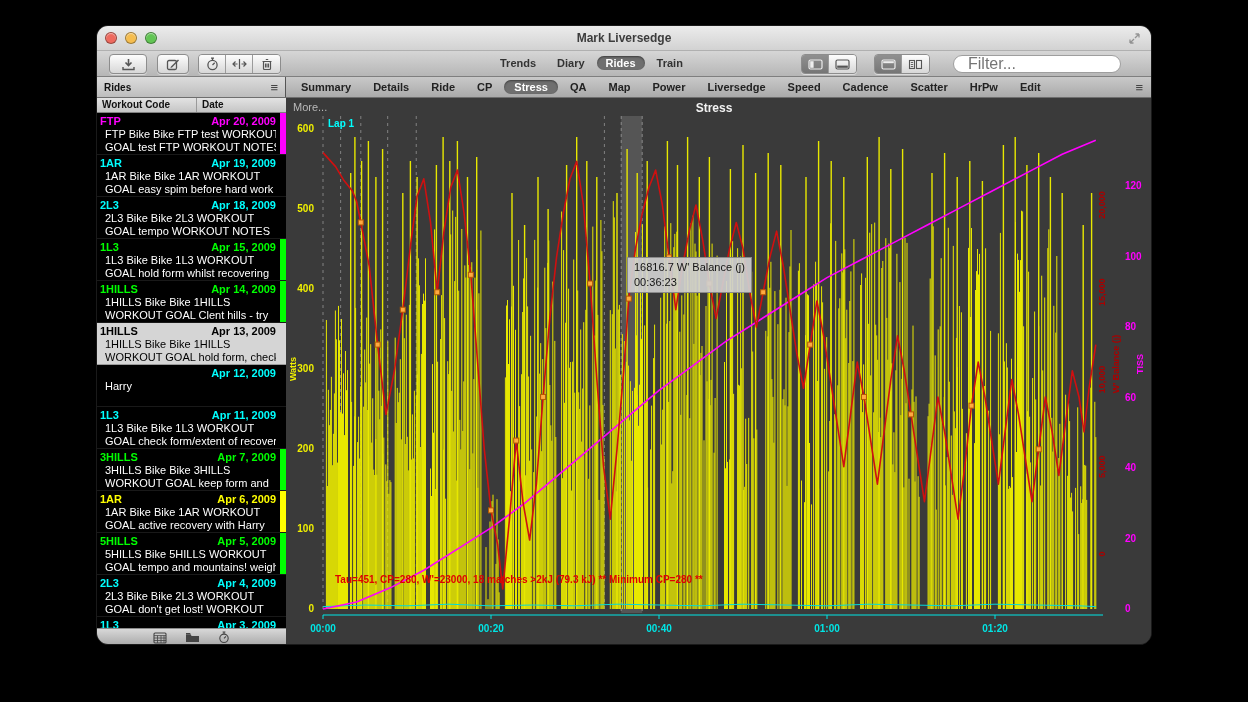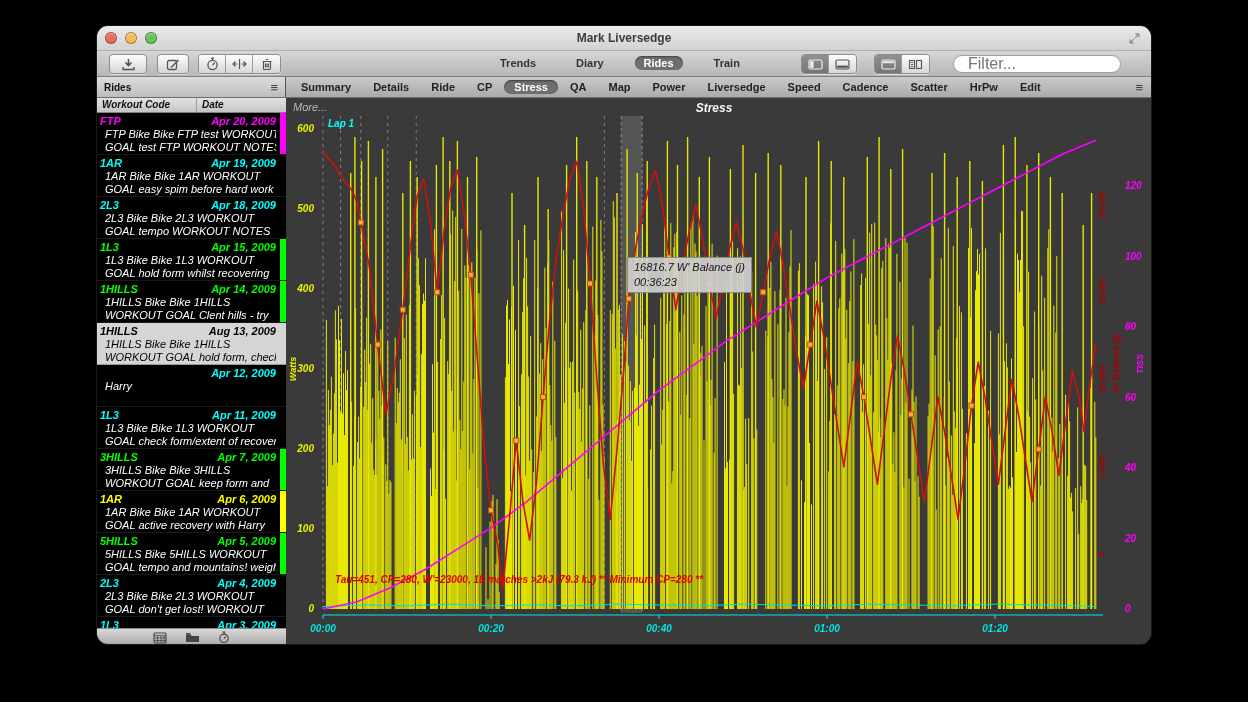--- a/index.html
+++ b/index.html
@@ -22,21 +22,21 @@
   .tb-btn { position:absolute; top:3px; height:20px; display:flex; align-items:center;
             justify-content:center; background:linear-gradient(#fdfdfd,#d7d7d7);
             border:1px solid #8d8d8d; border-radius:4px; box-shadow:0 1px 0 rgba(255,255,255,.5); }
   .tb-group { position:absolute; top:3px; height:20px; display:flex;
               border:1px solid #8d8d8d; border-radius:4px; overflow:hidden;
               box-shadow:0 1px 0 rgba(255,255,255,.5); }
   .tb-seg { width:27px; display:flex; align-items:center; justify-content:center;
             background:linear-gradient(#fdfdfd,#d7d7d7); border-right:1px solid #9b9b9b; }
   .tb-seg:last-child { border-right:none; }
   .tb-seg.pressed, .tb-btn.pressed { background:linear-gradient(#909090,#767676); }
-  #view-tabs { position:absolute; left:394px; top:5px; display:flex; gap:22px; align-items:center; }
+  #view-tabs { position:absolute; left:394px; top:5px; display:flex; gap:3px; align-items:center; }
   .vtab { font-size:11px; font-weight:bold; color:#333; padding:1px 9px; cursor:default; }
   .vtab.active { background:#6f6f6f; color:#fff; border-radius:9px;
                  box-shadow:inset 0 1px 2px rgba(0,0,0,.45); }
   .filter-box { position:absolute; left:856px; top:4px; width:168px; height:18px;
                 background:#fff; border:1px solid #9e9e9e; border-radius:9px;
                 display:flex; align-items:center; padding:0 8px; gap:3px; }
   .filter-box input { border:none; outline:none; flex:1; font-size:16px;
                       font-family:"Liberation Sans",sans-serif; color:#333; background:transparent; }
   
   .tabstrip { height:21px; display:flex; background:linear-gradient(#c9c9c9,#aaaaaa);
@@ -46,21 +46,21 @@
                background:linear-gradient(#dcdcdc,#bdbdbd); }
   .side-head .hd { font-size:10px; font-weight:bold; color:#111; }
   .menu-glyph { font-size:13px; color:#444; line-height:1; cursor:default; }
   #chart-tabs { flex:1; display:flex; align-items:center; padding-left:4px; }
   .ctab { font-size:11px; font-weight:bold; color:#222; padding:1px 10px; margin:1px 1px;
           white-space:nowrap; cursor:default; }
   .ctab.active { background:#6f6f6f; color:#fff; border-radius:9px;
                  box-shadow:inset 0 1px 2px rgba(0,0,0,.45); }
   .strip-menu { display:flex; align-items:center; padding:0 8px; }
   
-  .content { display:flex; height:548px;font-style:italic; }
+  .content { display:flex; height:548px; }
   .sidebar { width:189px; background:#000; display:flex; flex-direction:column; }
   .col-head { height:15px; display:flex; background:linear-gradient(#e3e3e3,#c5c5c5);
               border-bottom:1px solid #808080; font-size:10px; font-weight:bold; color:#111; }
   .col-head .c1 { width:100px; padding:1px 0 0 5px; border-right:1px solid #9a9a9a; }
   .col-head .c2 { flex:1; padding:1px 0 0 5px; }
   #ride-list { flex:1; overflow:hidden; }
   .ride-row { height:42px; position:relative; padding:1px 10px 0 3px; border-bottom:1px solid #191919;
               background:#000; cursor:default; }
   .ride-row .l1 { display:flex; justify-content:space-between; font-size:11px; font-weight:bold;
                   line-height:14px; }
@@ -250,21 +250,21 @@
               <span style="color: rgb(0, 255, 0);">1HILLS</span>
               <span style="color: rgb(0, 255, 0);">Apr 14, 2009</span>
             </div>
             <div class="desc">1HILLS Bike Bike 1HILLS</div>
             <div class="desc">WORKOUT GOAL Clent hills - try</div>
             <div class="ibar" style="background: rgb(0, 255, 0);"></div>
           </div>
           <div class="ride-row selected">
             <div class="l1">
               <span style="color: rgb(0, 0, 0);">1HILLS</span>
-              <span style="color: rgb(0, 0, 0);">Aug 13, 2009</span>
+              <span style="color: rgb(0, 0, 0);">Apr 13, 2009</span>
             </div>
             <div class="desc">1HILLS Bike Bike 1HILLS</div>
             <div class="desc">WORKOUT GOAL hold form, check</div>
           </div>
           <div class="ride-row">
             <div class="l1">
               <span style="color: rgb(0, 255, 255);"></span>
               <span style="color: rgb(0, 255, 255);">Apr 12, 2009</span>
             </div>
             <div class="desc">Harry</div>

